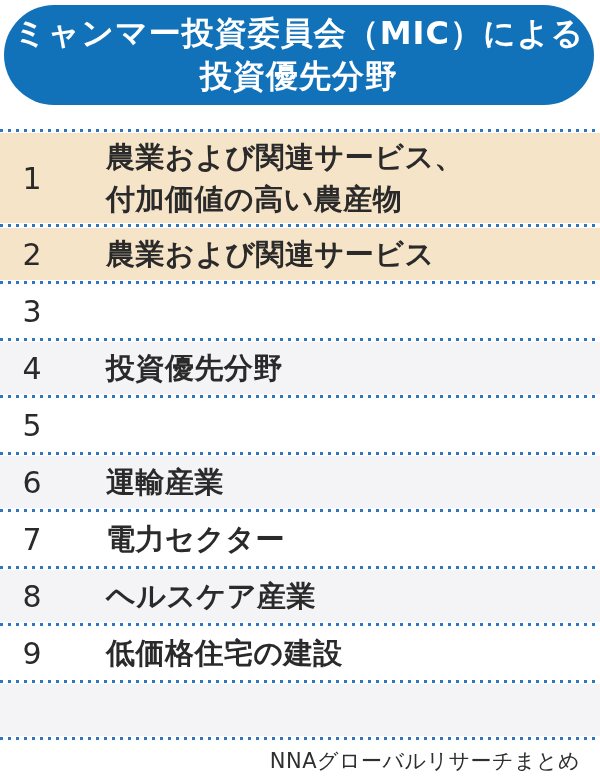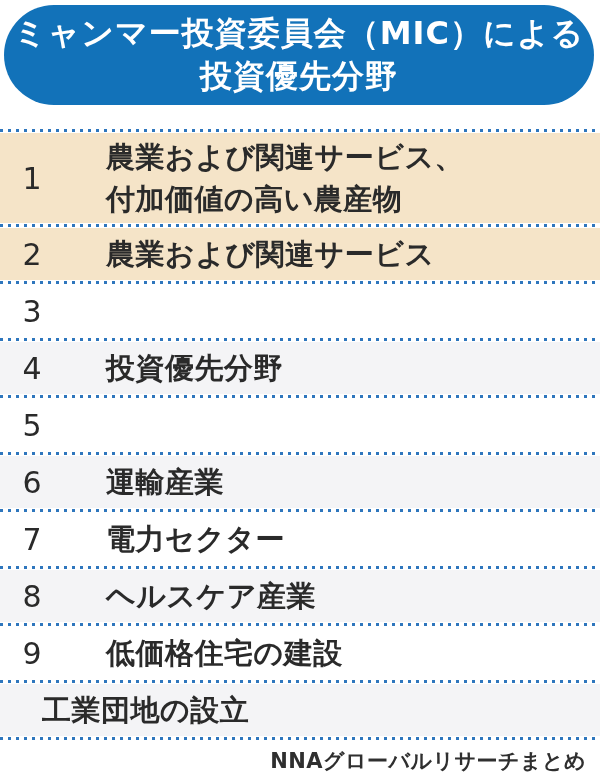--- a/index.html
+++ b/index.html
@@ -37,22 +37,22 @@
   .num{
     width:64px;text-align:center;flex:none;
     font-size:30px;font-weight:400;color:var(--ink);
   }
   .label{
     margin-left:42px;
     font-size:29px;font-weight:700;color:var(--ink);
     line-height:1.45;white-space:pre-line;letter-spacing:0.5px;
   }
   .credit{
-    margin-top:6px;padding-right:14px;
-    text-align:right;font-size:21px;font-weight:700;color:#2f2f2f;letter-spacing:0.5px;
+    margin-top:6px;padding-right:20px;
+    text-align:right;font-size:21px;font-weight:400;color:#2f2f2f;letter-spacing:0.5px;
   }
 </style>
 </head>
 <body>
 
 <div class="pill">
   <div class="t">ミャンマー投資委員会（MIC）による</div>
   <div class="t">投資優先分野</div>
 </div>
 
@@ -106,18 +106,17 @@
   </div>
   <div class="dots"></div>
 
   <div class="row white">
     <div class="num">9</div>
     <div class="label">低価格住宅の建設</div>
   </div>
   <div class="dots"></div>
 
   <div class="row gray">
-    <div class="label">工業団地の設立</div>
   </div>
   <div class="dots"></div>
 </div>
 
 <div class="credit">NNAグローバルリサーチまとめ</div>
 
 </body></html>

